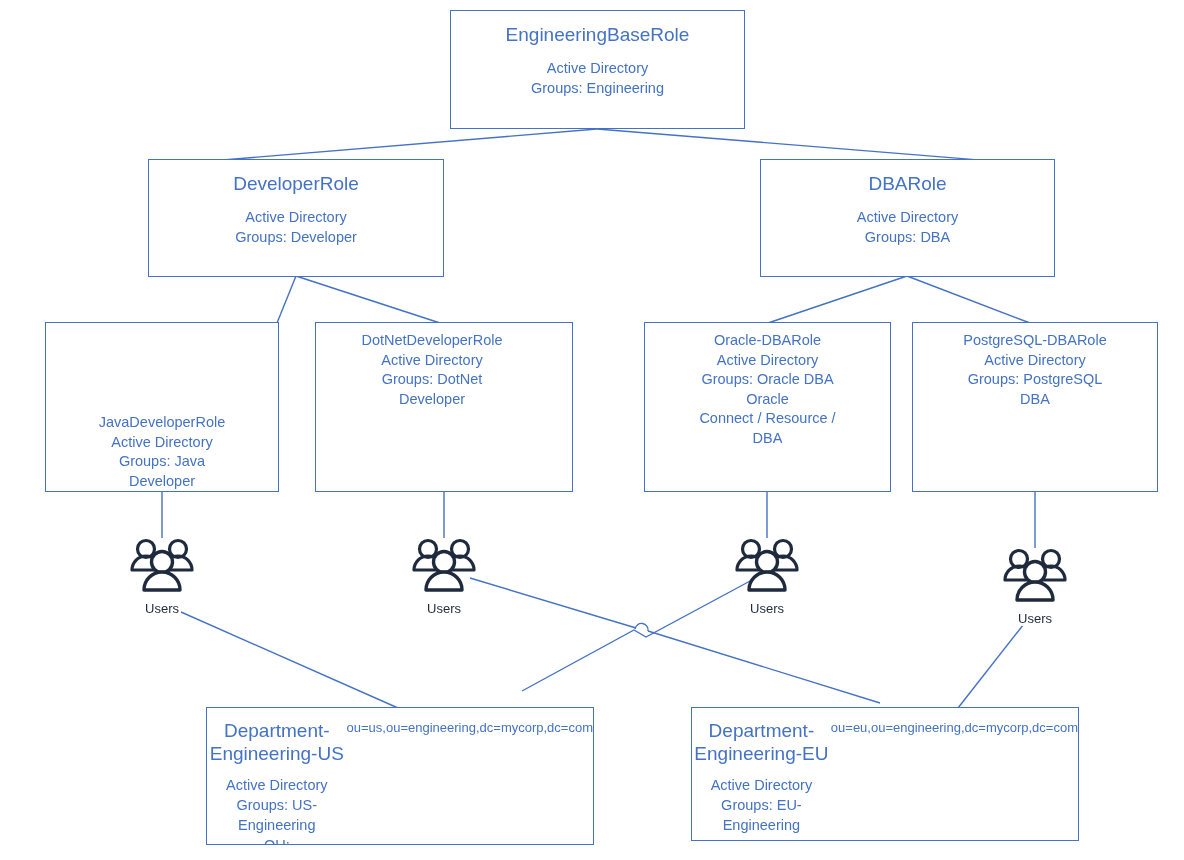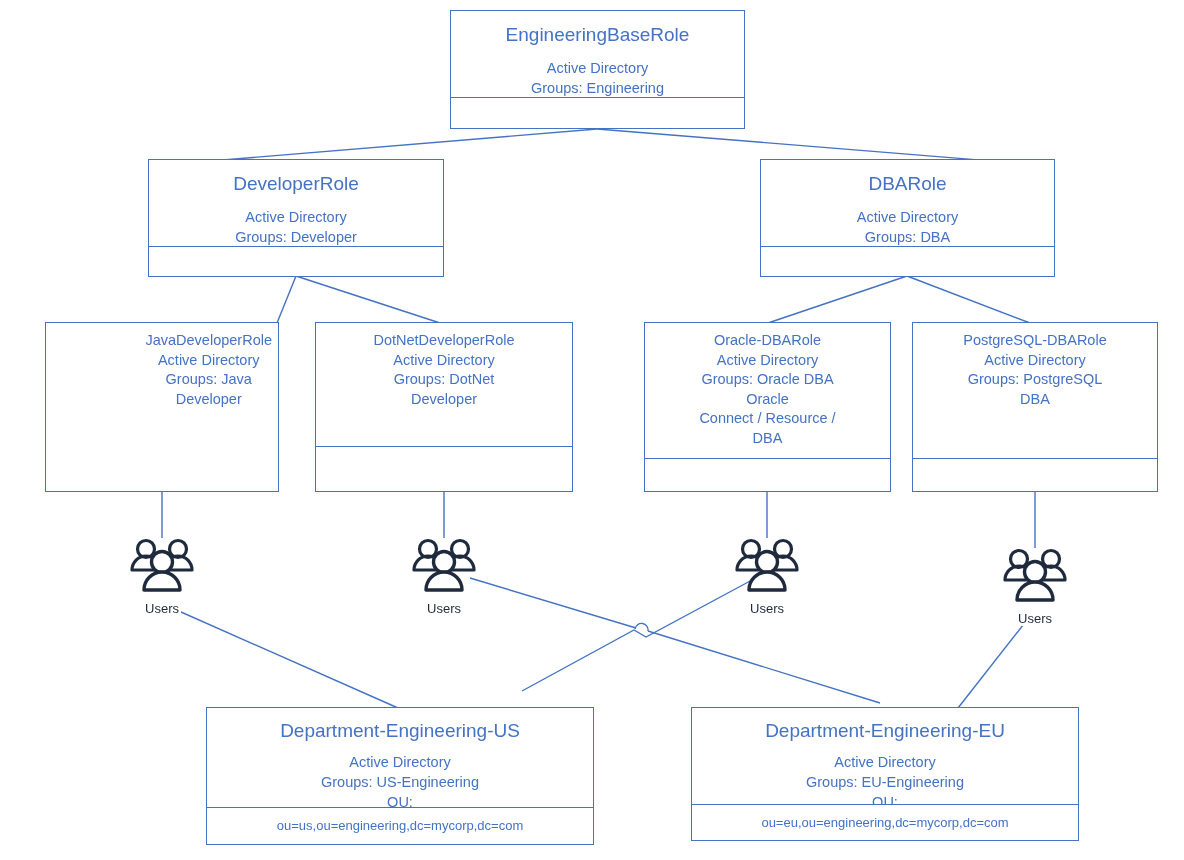--- a/index.html
+++ b/index.html
@@ -29,21 +29,20 @@
   }
 
   
   .node {
     position: absolute;
     box-sizing: border-box;
     border: 1px solid #4472C4;
     background: #ffffff;
     color: #4472C4;
     display: flex;
-    flex-direction: column;
     z-index: 2;
   }
   .node .upper {
     flex: 1 1 auto;
     display: flex;
     flex-direction: column;
     align-items: center;
     overflow: hidden;
   }
   .node .divider {

